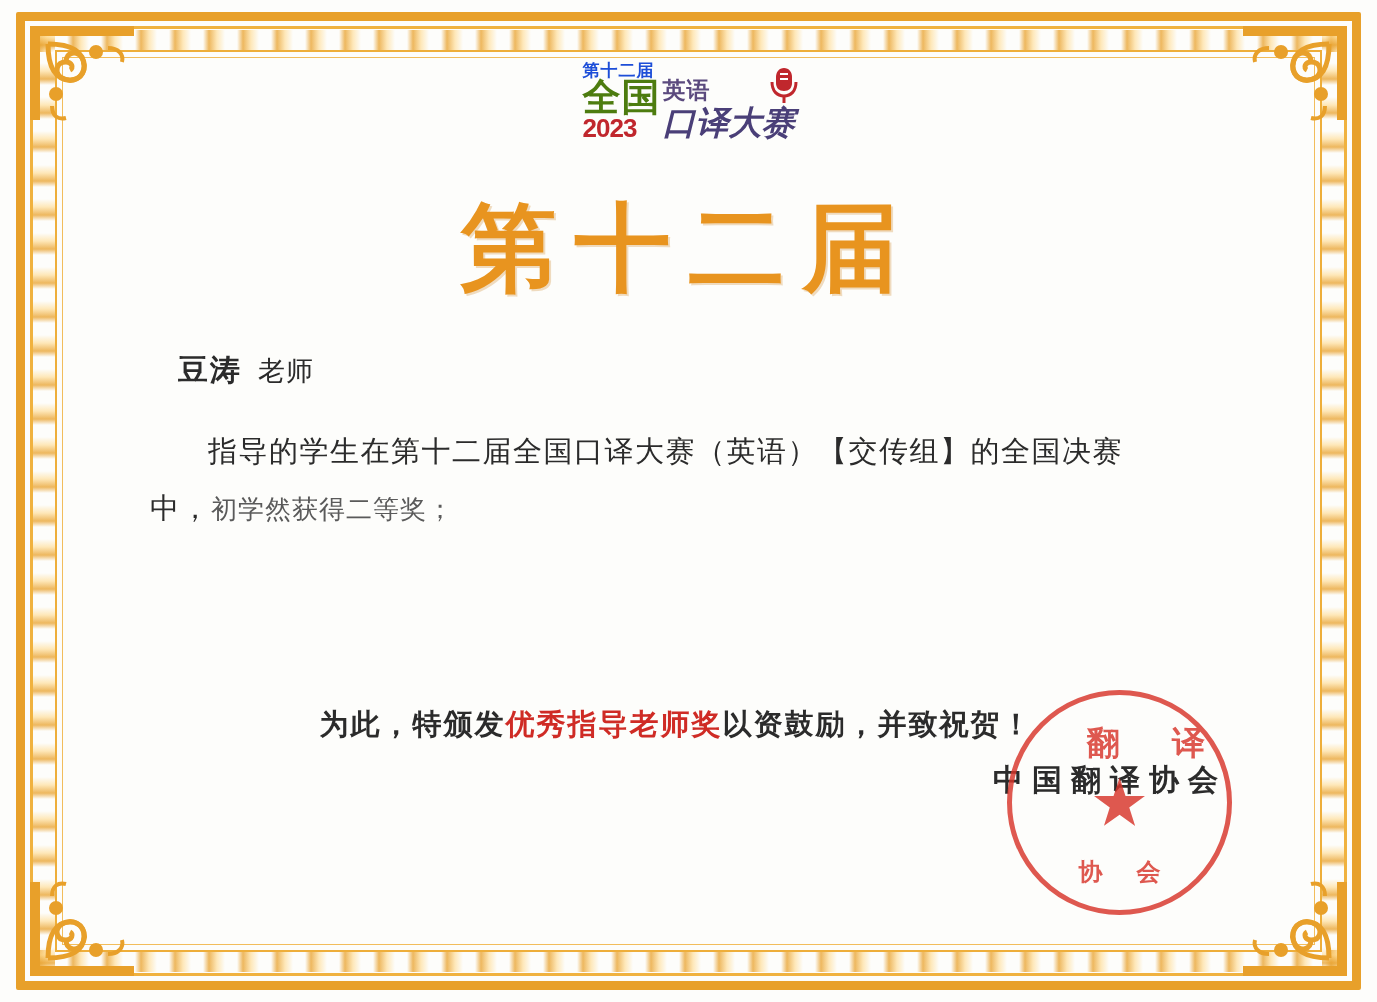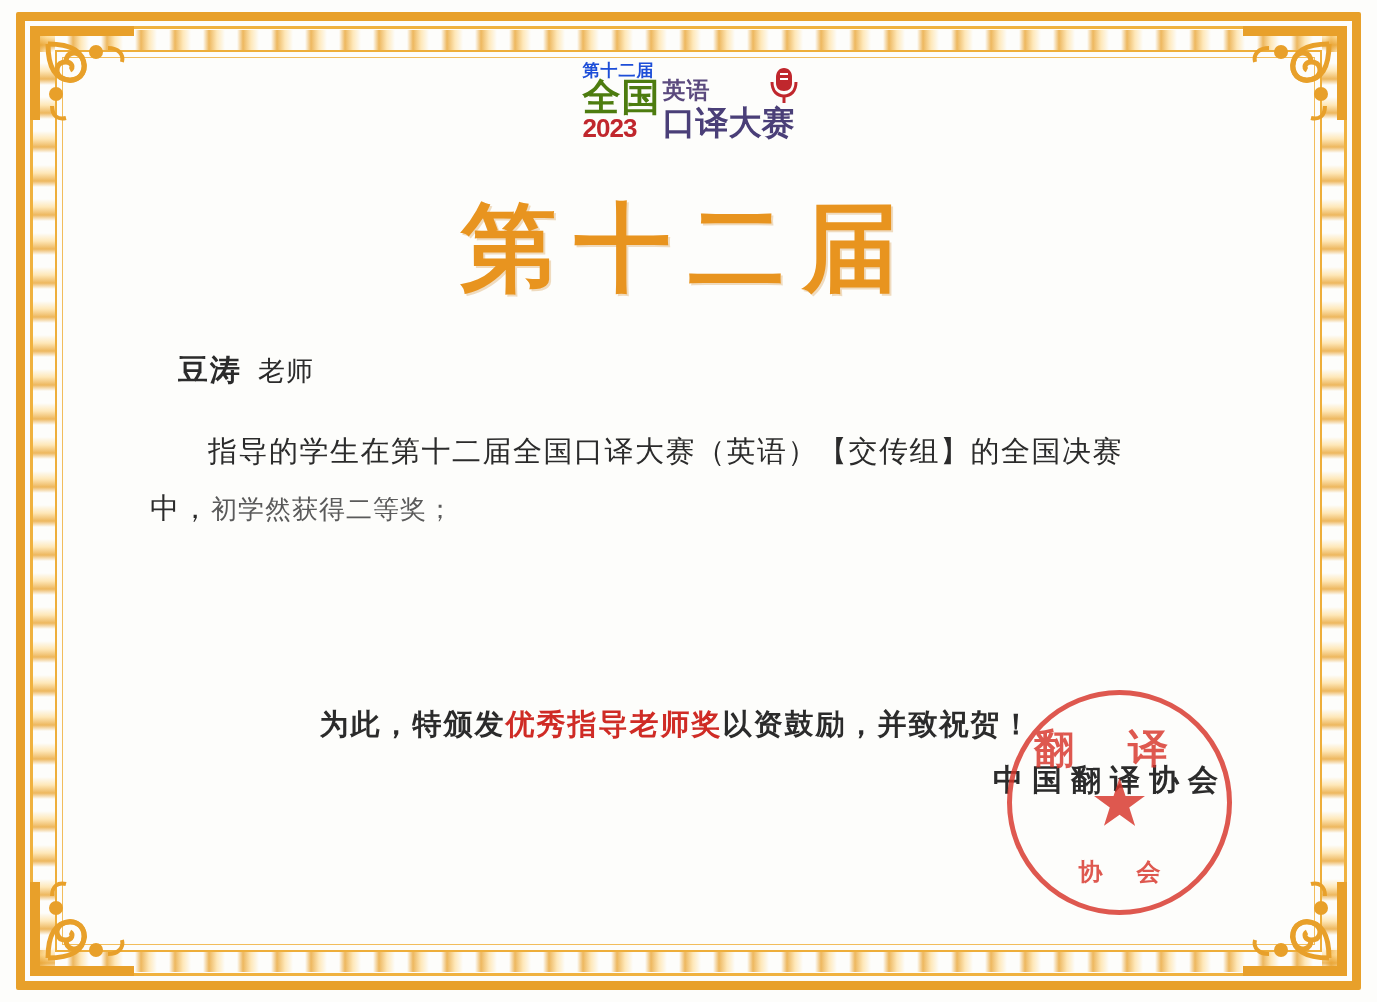--- a/index.html
+++ b/index.html
@@ -138,20 +138,21 @@
     letter-spacing: 1px;
     margin-bottom: 4px;
   }
   .logo-main {
     font-family: "Liberation Sans", sans-serif;
     font-size: 33px;
     font-weight: bold;
     color: #4a3f78;
     letter-spacing: 0px;
     line-height: 1;
+    font-style: italic;
   }
   .logo-mic {
     position: absolute;
     right: -6px;
     top: -14px;
     width: 34px;
     height: 40px;
   }
 
   
@@ -253,23 +254,23 @@
     left: 50%; top: 50%;
     transform: translate(-50%,-50%);
     color: #d8342a;
     font-size: 58px;
     line-height: 1;
   }
   .seal-top {
     position: absolute;
     left: 0; right: 0;
     top: 26px;
-    text-align: left;
+    text-align: right;
     color: #d8342a;
-    font-size: 40px;
+    font-size: 33px;
     letter-spacing: 22px;
     text-indent: 22px;
     font-weight: bold;
   }
   .seal-bottom {
     position: absolute;
     left: 0; right: 0;
     bottom: 22px;
     text-align: center;
     color: #d8342a;

